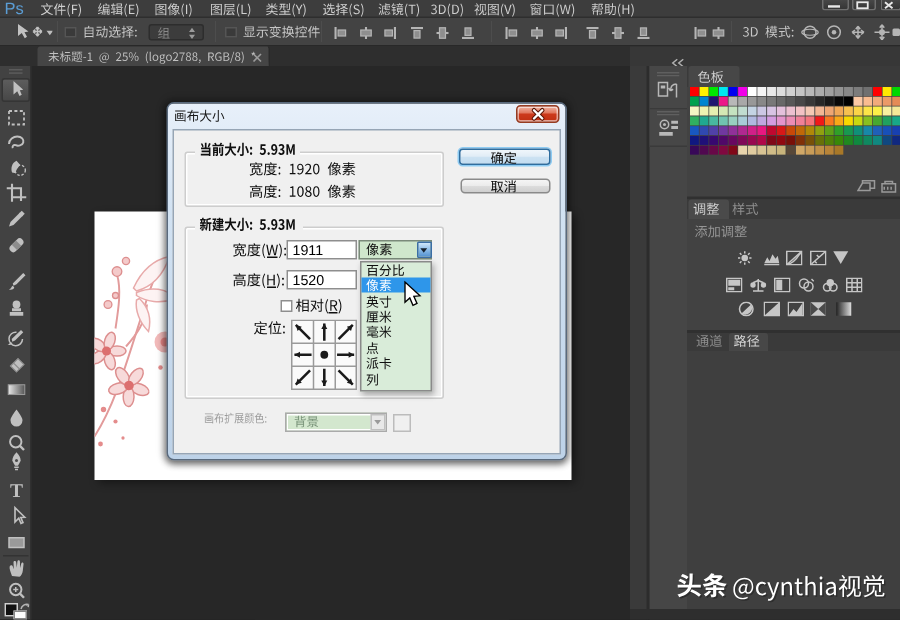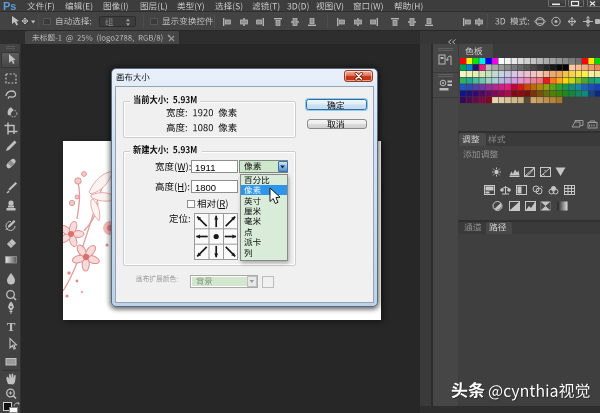--- a/index.html
+++ b/index.html
@@ -3,21 +3,21 @@
 html,body{margin:0;padding:0}
 body{width:600px;height:413px;position:relative;overflow:hidden;
  font-family:"Liberation Sans",sans-serif;background:#272727}
 *{box-sizing:border-box}
 .abs{position:absolute}
 </style></head><body>
 <div style="position:absolute;left:0px;top:0px;width:600px;height:12px;background:#3d3d3d;border-bottom:1px solid #2e2e2e"></div>
 <div style="position:absolute;left:0px;top:12px;width:600px;height:19px;background:#434343;border-bottom:1px solid #282828"></div>
 <div style="position:absolute;left:0px;top:31px;width:600px;height:13px;background:#2e2e2e"></div>
 <div style="position:absolute;left:420px;top:31px;width:180px;height:13px;background:#373737"></div>
-<div class="abs" style="left:3px;top:0px;font-family:'Liberation Sans',sans-serif;font-weight:bold;font-size:11px;color:#5b9dd4;letter-spacing:0px">Ps</div>
+<div class="abs" style="left:3px;top:0px;font-family:'Liberation Sans',sans-serif;font-weight:normal;font-size:11px;color:#5b9dd4;letter-spacing:0px">Ps</div>
 <svg style="position:absolute;left:27.0px;top:2.0px;overflow:visible" width="27.8" height="9.5">
     <path d="M3.6 0.3C3.9 0.7 4.2 1.3 4.3 1.7L5.0 1.4C4.9 1.1 4.6 0.5 4.3 0.1ZM0.4 1.7V2.3H1.8C2.3 3.6 3.0 4.8 3.8 5.7C2.9 6.5 1.7 7.1 0.3 7.5C0.4 7.6 0.6 7.9 0.7 8.1C2.1 7.6 3.3 7.0 4.3 6.1C5.3 7.0 6.5 7.6 7.9 8.0C8.0 7.8 8.2 7.6 8.3 7.4C6.9 7.1 5.8 6.5 4.8 5.7C5.7 4.8 6.3 3.7 6.8 2.3H8.2V1.7ZM4.3 5.2C3.5 4.4 2.9 3.4 2.4 2.3H6.1C5.7 3.5 5.1 4.4 4.3 5.2Z M11.3 4.5V5.1H13.8V8.1H14.4V5.1H16.8V4.5H14.4V2.6H16.4V1.9H14.4V0.3H13.8V1.9H12.6C12.8 1.5 12.8 1.1 12.9 0.7L12.3 0.6C12.1 1.7 11.8 2.8 11.3 3.6C11.4 3.6 11.7 3.8 11.8 3.9C12.0 3.5 12.3 3.1 12.4 2.6H13.8V4.5ZM10.9 0.2C10.4 1.5 9.7 2.8 8.9 3.6C9.0 3.8 9.2 4.1 9.2 4.3C9.5 4.0 9.8 3.6 10.0 3.3V8.1H10.7V2.3C11.0 1.7 11.3 1.0 11.5 0.4Z M19.3 9.1 19.7 8.9C19.0 7.6 18.6 6.2 18.6 4.7C18.6 3.3 19.0 1.8 19.7 0.6L19.3 0.4C18.5 1.7 18.0 3.0 18.0 4.7C18.0 6.4 18.5 7.8 19.3 9.1Z M21.0 7.4H21.8V4.6H24.2V3.9H21.8V1.8H24.6V1.1H21.0Z M25.7 9.1C26.5 7.8 27.0 6.4 27.0 4.7C27.0 3.0 26.5 1.7 25.7 0.4L25.2 0.6C26.0 1.8 26.3 3.3 26.3 4.7C26.3 6.2 26.0 7.6 25.2 8.9Z" fill="#cfcfcf"></path>
   </svg>
 <svg style="position:absolute;left:65.0px;top:2.0px;overflow:visible" width="28.1" height="9.5">
     <path d="M0.3 6.9 0.5 7.5C1.2 7.2 2.1 6.9 3.0 6.5L2.9 6.0C1.9 6.4 1.0 6.7 0.3 6.9ZM0.5 3.8C0.6 3.7 0.8 3.7 1.8 3.5C1.4 4.1 1.1 4.5 1.0 4.7C0.7 5.0 0.6 5.2 0.4 5.3C0.5 5.4 0.6 5.7 0.6 5.8C0.7 5.7 1.0 5.6 2.9 5.2C2.9 5.1 2.9 4.8 2.9 4.7L1.4 5.0C2.0 4.2 2.6 3.2 3.1 2.3L2.6 2.0C2.5 2.3 2.3 2.6 2.1 2.9L1.1 3.1C1.6 2.3 2.1 1.3 2.5 0.4L1.8 0.2C1.5 1.2 1.0 2.3 0.8 2.6C0.6 2.9 0.5 3.1 0.3 3.2C0.4 3.3 0.5 3.6 0.5 3.8ZM5.4 4.4V5.7H4.7V4.4ZM5.8 4.4H6.4V5.7H5.8ZM4.1 3.9V8.0H4.7V6.2H5.4V7.8H5.8V6.2H6.4V7.8H6.9V6.2H7.5V7.5C7.5 7.5 7.5 7.5 7.4 7.5C7.3 7.5 7.2 7.5 7.0 7.5C7.1 7.7 7.1 7.9 7.1 8.0C7.5 8.0 7.7 8.0 7.8 7.9C8.0 7.8 8.0 7.7 8.0 7.5V3.8L7.5 3.9ZM6.9 4.4H7.5V5.7H6.9ZM5.2 0.3C5.3 0.5 5.5 0.8 5.6 1.1H3.6V3.0C3.6 4.3 3.5 6.2 2.7 7.6C2.8 7.6 3.1 7.8 3.2 7.9C4.0 6.5 4.1 4.5 4.2 3.1H7.9V1.1H6.3C6.2 0.8 6.0 0.4 5.8 0.1ZM4.2 1.7H7.3V2.6H4.2Z M13.3 0.9H15.6V1.8H13.3ZM12.7 0.4V2.3H16.3V0.4ZM9.3 4.5C9.4 4.5 9.6 4.4 9.9 4.4H10.7V5.7L8.9 6.0L9.1 6.6L10.7 6.3V8.0H11.3V6.1L12.3 5.9L12.2 5.4L11.3 5.6V4.4H12.1V3.8H11.3V2.5H10.7V3.8H9.9C10.1 3.2 10.4 2.5 10.6 1.8H12.1V1.2H10.7C10.8 0.9 10.9 0.6 10.9 0.3L10.3 0.2C10.2 0.5 10.2 0.9 10.1 1.2H9.0V1.8H10.0C9.8 2.5 9.6 3.1 9.5 3.3C9.4 3.7 9.2 3.9 9.1 4.0C9.2 4.1 9.3 4.4 9.3 4.5ZM15.6 3.3V4.1H13.4V3.3ZM12.0 6.7 12.1 7.3 15.6 7.1V8.1H16.2V7.0L16.8 6.9L16.9 6.4L16.2 6.5V3.3H16.8V2.8H12.2V3.3H12.8V6.7ZM15.6 4.6V5.3H13.4V4.6ZM15.6 5.8V6.5L13.4 6.7V5.8Z M19.3 9.1 19.7 8.9C19.0 7.6 18.6 6.2 18.6 4.7C18.6 3.3 19.0 1.8 19.7 0.6L19.3 0.4C18.5 1.7 18.0 3.0 18.0 4.7C18.0 6.4 18.5 7.8 19.3 9.1Z M21.0 7.4H24.7V6.7H21.8V4.4H24.2V3.7H21.8V1.8H24.6V1.1H21.0Z M26.0 9.1C26.8 7.8 27.3 6.4 27.3 4.7C27.3 3.0 26.8 1.7 26.0 0.4L25.5 0.6C26.3 1.8 26.6 3.3 26.6 4.7C26.6 6.2 26.3 7.6 25.5 8.9Z" fill="#cfcfcf"></path>
   </svg>
 <svg style="position:absolute;left:103.0px;top:2.0px;overflow:visible" width="25.5" height="9.5">
     <path d="M3.2 5.0C3.9 5.1 4.8 5.4 5.3 5.7L5.5 5.2C5.1 5.0 4.2 4.7 3.5 4.6ZM2.4 6.1C3.6 6.2 5.0 6.6 5.9 6.9L6.1 6.4C5.3 6.1 3.8 5.8 2.7 5.7ZM0.7 0.6V8.1H1.3V7.7H7.2V8.1H7.9V0.6ZM1.3 7.1V1.1H7.2V7.1ZM3.6 1.3C3.1 2.0 2.4 2.7 1.7 3.1C1.8 3.2 2.0 3.4 2.1 3.5C2.4 3.3 2.6 3.1 2.9 2.9C3.2 3.2 3.5 3.4 3.8 3.7C3.1 4.0 2.3 4.3 1.5 4.4C1.6 4.5 1.7 4.8 1.8 4.9C2.6 4.7 3.6 4.4 4.4 4.0C5.1 4.4 5.9 4.7 6.7 4.9C6.8 4.7 7.0 4.5 7.1 4.4C6.3 4.2 5.6 4.0 4.9 3.7C5.5 3.3 6.1 2.8 6.4 2.2L6.1 2.0L6.0 2.0H3.7C3.9 1.8 4.0 1.7 4.1 1.5ZM3.3 2.6 3.3 2.5H5.5C5.2 2.8 4.8 3.1 4.4 3.4C3.9 3.1 3.5 2.9 3.3 2.6Z M12.8 1.3H14.3C14.2 1.5 14.0 1.8 13.8 2.0H12.2C12.4 1.8 12.6 1.5 12.8 1.3ZM12.8 0.2C12.4 0.9 11.7 1.8 10.8 2.5C10.9 2.6 11.1 2.8 11.2 2.9C11.4 2.8 11.5 2.6 11.7 2.5V3.8H13.0C12.6 4.2 12.0 4.6 11.1 4.9C11.2 5.0 11.4 5.1 11.4 5.3C12.2 5.0 12.8 4.7 13.2 4.4C13.3 4.5 13.5 4.6 13.6 4.8C13.0 5.3 11.9 5.8 11.1 6.1C11.2 6.2 11.3 6.4 11.4 6.5C12.2 6.2 13.2 5.7 13.8 5.2C13.9 5.3 13.9 5.5 14.0 5.6C13.3 6.3 12.1 7.0 11.0 7.3C11.1 7.4 11.3 7.6 11.4 7.8C12.3 7.5 13.4 6.9 14.1 6.2C14.2 6.7 14.1 7.2 13.9 7.4C13.8 7.5 13.7 7.5 13.5 7.5C13.3 7.5 13.1 7.5 12.9 7.5C13.0 7.7 13.1 7.9 13.1 8.1C13.3 8.1 13.5 8.1 13.6 8.1C13.9 8.1 14.1 8.0 14.4 7.8C14.7 7.4 14.9 6.5 14.6 5.6L15.0 5.4C15.3 6.3 15.8 7.2 16.5 7.6C16.6 7.4 16.8 7.2 16.9 7.1C16.3 6.7 15.7 6.0 15.5 5.2C15.8 5.0 16.1 4.8 16.4 4.6L16.0 4.2C15.6 4.5 14.9 4.9 14.4 5.2C14.2 4.8 13.9 4.4 13.6 4.1L13.8 3.8H16.3V2.0H14.5C14.7 1.7 15.0 1.4 15.2 1.0L14.8 0.7L14.7 0.8H13.1L13.4 0.3ZM12.3 2.5H13.8C13.7 2.7 13.7 3.0 13.4 3.4H12.3ZM14.3 2.5H15.7V3.4H14.1C14.2 3.0 14.3 2.7 14.3 2.5ZM10.9 0.2C10.4 1.5 9.6 2.8 8.8 3.6C9.0 3.8 9.2 4.1 9.2 4.3C9.5 4.0 9.7 3.7 10.0 3.3V8.1H10.6V2.3C10.9 1.7 11.2 1.0 11.5 0.4Z M19.3 9.1 19.7 8.9C19.0 7.6 18.6 6.2 18.6 4.7C18.6 3.3 19.0 1.8 19.7 0.6L19.3 0.4C18.5 1.7 18.0 3.0 18.0 4.7C18.0 6.4 18.5 7.8 19.3 9.1Z M21.0 7.4H21.8V1.1H21.0Z M23.5 9.1C24.3 7.8 24.7 6.4 24.7 4.7C24.7 3.0 24.3 1.7 23.5 0.4L23.0 0.6C23.7 1.8 24.1 3.3 24.1 4.7C24.1 6.2 23.7 7.6 23.0 8.9Z" fill="#cfcfcf"></path>
   </svg>
 <svg style="position:absolute;left:140.0px;top:2.0px;overflow:visible" width="27.7" height="9.5">
@@ -629,21 +629,21 @@
   </svg>
 <svg style="position:absolute;left:155.0px;top:161.8px;overflow:visible" width="36.4" height="10.5">
     <path d="M5.0 6.4V7.9C5.0 8.6 5.2 8.8 6.2 8.8C6.4 8.8 7.7 8.8 8.0 8.8C8.8 8.8 9.0 8.5 9.1 7.0C8.9 7.0 8.6 6.9 8.5 6.8C8.4 8.0 8.4 8.2 7.9 8.2C7.6 8.2 6.5 8.2 6.3 8.2C5.8 8.2 5.7 8.1 5.7 7.9V6.4ZM4.2 5.2V5.9C4.2 6.7 3.9 7.7 0.4 8.5C0.6 8.6 0.8 8.9 0.9 9.1C4.5 8.2 4.9 6.9 4.9 5.9V5.2ZM1.9 4.2V7.2H2.6V4.8H6.8V7.2H7.6V4.2ZM4.1 0.3C4.2 0.5 4.4 0.8 4.5 1.0H0.7V2.8H1.4V1.7H8.1V2.8H8.8V1.0H5.3C5.2 0.8 5.0 0.4 4.8 0.1ZM5.7 2.0V2.6H3.8V2.0H3.1V2.6H1.7V3.2H3.1V3.9H3.8V3.2H5.7V3.9H6.4V3.2H7.9V2.6H6.4V2.0Z M13.2 2.1V2.9H11.6V3.5H13.2V5.0H16.9V3.5H18.4V2.9H16.9V2.1H16.2V2.9H13.9V2.1ZM16.2 3.5V4.5H13.9V3.5ZM16.7 6.2C16.3 6.7 15.7 7.1 15.0 7.4C14.3 7.1 13.8 6.7 13.4 6.2ZM11.8 5.7V6.2H13.0L12.7 6.4C13.1 6.9 13.6 7.4 14.2 7.7C13.3 8.0 12.3 8.2 11.3 8.3C11.4 8.4 11.6 8.7 11.6 8.9C12.8 8.7 14.0 8.5 15.0 8.1C15.9 8.5 17.0 8.8 18.2 8.9C18.3 8.7 18.5 8.5 18.6 8.3C17.6 8.2 16.6 8.0 15.8 7.7C16.6 7.3 17.3 6.7 17.7 5.9L17.3 5.6L17.2 5.7ZM14.0 0.3C14.1 0.6 14.3 0.9 14.4 1.1H10.7V3.7C10.7 5.1 10.6 7.2 9.9 8.6C10.0 8.7 10.3 8.8 10.5 8.9C11.3 7.4 11.4 5.2 11.4 3.7V1.8H18.5V1.1H15.2C15.1 0.8 14.9 0.4 14.7 0.1Z M21.3 10.0 21.8 9.8C21.0 8.4 20.6 6.8 20.6 5.2C20.6 3.6 21.0 2.0 21.8 0.6L21.3 0.4C20.4 1.8 19.9 3.4 19.9 5.2C19.9 7.1 20.4 8.6 21.3 10.0Z M23.9 8.2H25.0L26.0 4.0C26.1 3.4 26.3 2.9 26.4 2.4H26.4C26.5 2.9 26.6 3.4 26.7 4.0L27.8 8.2H28.9L30.3 1.2H29.5L28.7 5.0C28.6 5.7 28.5 6.5 28.3 7.3H28.3C28.1 6.5 27.9 5.7 27.8 5.0L26.8 1.2H26.0L25.0 5.0C24.9 5.7 24.7 6.5 24.5 7.3H24.5C24.4 6.5 24.2 5.7 24.1 5.0L23.4 1.2H22.5Z M31.5 10.0C32.4 8.6 32.9 7.1 32.9 5.2C32.9 3.4 32.4 1.8 31.5 0.4L31.0 0.6C31.8 2.0 32.2 3.6 32.2 5.2C32.2 6.8 31.8 8.4 31.0 9.8Z M35.1 4.5C35.4 4.5 35.7 4.2 35.7 3.8C35.7 3.4 35.4 3.1 35.1 3.1C34.7 3.1 34.5 3.4 34.5 3.8C34.5 4.2 34.7 4.5 35.1 4.5ZM35.1 8.3C35.4 8.3 35.7 8.0 35.7 7.6C35.7 7.2 35.4 7.0 35.1 7.0C34.7 7.0 34.5 7.2 34.5 7.6C34.5 8.0 34.7 8.3 35.1 8.3Z" fill="#101010"></path>
   </svg>
 <div style="position:absolute;left:190.5px;top:160px;width:47px;height:13px;background:#fff;border:1px solid #8e8e8e"></div>
 <div class="abs" style="left:195px;top:161.6px;font-size:9.5px;color:#000;font-family:'Liberation Sans'">1911</div>
 <svg style="position:absolute;left:155.0px;top:181.8px;overflow:visible" width="35.0" height="10.5">
     <path d="M2.7 2.9H6.8V3.7H2.7ZM2.0 2.3V4.2H7.6V2.3ZM4.2 0.3 4.5 1.2H0.6V1.8H8.9V1.2H5.3C5.1 0.9 5.0 0.5 4.9 0.2ZM0.9 4.8V8.9H1.6V5.4H7.9V8.2C7.9 8.3 7.8 8.3 7.7 8.3C7.6 8.3 7.2 8.3 6.8 8.3C6.8 8.5 6.9 8.7 7.0 8.9C7.6 8.9 8.0 8.9 8.3 8.8C8.5 8.7 8.6 8.5 8.6 8.2V4.8ZM2.7 5.9V8.4H3.3V7.9H6.7V5.9ZM3.3 6.5H6.1V7.4H3.3Z M13.2 2.1V2.9H11.6V3.5H13.2V5.0H16.9V3.5H18.4V2.9H16.9V2.1H16.2V2.9H13.9V2.1ZM16.2 3.5V4.5H13.9V3.5ZM16.7 6.2C16.3 6.7 15.7 7.1 15.0 7.4C14.3 7.1 13.8 6.7 13.4 6.2ZM11.8 5.7V6.2H13.0L12.7 6.4C13.1 6.9 13.6 7.4 14.2 7.7C13.3 8.0 12.3 8.2 11.3 8.3C11.4 8.4 11.6 8.7 11.6 8.9C12.8 8.7 14.0 8.5 15.0 8.1C15.9 8.5 17.0 8.8 18.2 8.9C18.3 8.7 18.5 8.5 18.6 8.3C17.6 8.2 16.6 8.0 15.8 7.7C16.6 7.3 17.3 6.7 17.7 5.9L17.3 5.6L17.2 5.7ZM14.0 0.3C14.1 0.6 14.3 0.9 14.4 1.1H10.7V3.7C10.7 5.1 10.6 7.2 9.9 8.6C10.0 8.7 10.3 8.8 10.5 8.9C11.3 7.4 11.4 5.2 11.4 3.7V1.8H18.5V1.1H15.2C15.1 0.8 14.9 0.4 14.7 0.1Z M21.3 10.0 21.8 9.8C21.0 8.4 20.6 6.8 20.6 5.2C20.6 3.6 21.0 2.0 21.8 0.6L21.3 0.4C20.4 1.8 19.9 3.4 19.9 5.2C19.9 7.1 20.4 8.6 21.3 10.0Z M23.2 8.2H24.0V4.9H27.3V8.2H28.2V1.2H27.3V4.1H24.0V1.2H23.2Z M30.1 10.0C30.9 8.6 31.5 7.1 31.5 5.2C31.5 3.4 30.9 1.8 30.1 0.4L29.5 0.6C30.3 2.0 30.8 3.6 30.8 5.2C30.8 6.8 30.3 8.4 29.5 9.8Z M33.7 4.5C34.0 4.5 34.3 4.2 34.3 3.8C34.3 3.4 34.0 3.1 33.7 3.1C33.3 3.1 33.0 3.4 33.0 3.8C33.0 4.2 33.3 4.5 33.7 4.5ZM33.7 8.3C34.0 8.3 34.3 8.0 34.3 7.6C34.3 7.2 34.0 7.0 33.7 7.0C33.3 7.0 33.0 7.2 33.0 7.6C33.0 8.0 33.3 8.3 33.7 8.3Z" fill="#101010"></path>
   </svg>
 <div style="position:absolute;left:190.5px;top:180px;width:47px;height:13px;background:#fff;border:1px solid #8e8e8e"></div>
-<div class="abs" style="left:195px;top:181.6px;font-size:9.5px;color:#000;font-family:'Liberation Sans'">1800</div>
+<div class="abs" style="left:195px;top:181.6px;font-size:9.5px;color:#000;font-family:'Liberation Sans'">1520</div>
 <div style="position:absolute;left:239px;top:159.5px;width:49px;height:13.5px;background:#cfe7cc;border:1px solid #7a8a7a"></div>
 <svg style="position:absolute;left:244.0px;top:162.2px;overflow:visible" width="17.6" height="9.7">
     <path d="M4.3 1.3H5.9C5.7 1.6 5.5 1.8 5.3 2.0H3.7C3.9 1.8 4.1 1.6 4.3 1.3ZM4.3 0.2C3.9 0.9 3.2 1.9 2.3 2.5C2.4 2.6 2.6 2.8 2.7 3.0C2.9 2.8 3.0 2.7 3.2 2.6V3.9H4.5C4.1 4.3 3.5 4.7 2.5 5.0C2.7 5.1 2.8 5.3 2.9 5.4C3.7 5.1 4.3 4.8 4.7 4.5C4.8 4.6 5.0 4.8 5.1 4.9C4.5 5.4 3.4 6.0 2.5 6.2C2.6 6.3 2.8 6.5 2.9 6.7C3.7 6.4 4.7 5.8 5.3 5.3C5.4 5.4 5.5 5.6 5.5 5.8C4.8 6.5 3.5 7.2 2.4 7.5C2.6 7.6 2.7 7.8 2.8 8.0C3.8 7.6 4.9 7.0 5.6 6.3C5.7 6.9 5.6 7.4 5.4 7.5C5.3 7.7 5.2 7.7 5.0 7.7C4.9 7.7 4.7 7.7 4.4 7.7C4.5 7.8 4.6 8.1 4.6 8.2C4.8 8.3 5.0 8.3 5.1 8.3C5.4 8.3 5.7 8.2 5.9 8.0C6.3 7.6 6.4 6.7 6.1 5.7L6.5 5.5C6.9 6.5 7.4 7.3 8.1 7.8C8.2 7.6 8.4 7.4 8.5 7.3C7.9 6.9 7.3 6.1 7.0 5.3C7.4 5.1 7.7 4.9 8.0 4.7L7.6 4.3C7.1 4.6 6.5 5.0 5.9 5.3C5.7 4.9 5.5 4.5 5.1 4.2L5.3 3.9H7.9V2.0H6.0C6.3 1.7 6.5 1.4 6.7 1.0L6.3 0.8L6.2 0.8H4.6L4.9 0.3ZM3.7 2.5H5.3C5.3 2.8 5.2 3.1 5.0 3.4H3.7ZM5.9 2.5H7.3V3.4H5.6C5.8 3.1 5.8 2.8 5.9 2.5ZM2.3 0.2C1.8 1.5 1.1 2.9 0.3 3.7C0.4 3.9 0.6 4.2 0.6 4.4C0.9 4.1 1.2 3.8 1.4 3.4V8.2H2.0V2.4C2.4 1.8 2.7 1.1 2.9 0.4Z M14.4 6.8C15.1 7.2 16.1 7.8 16.5 8.1L17.1 7.7C16.6 7.3 15.6 6.8 14.9 6.5ZM11.4 6.4C10.9 6.9 10.0 7.4 9.2 7.7C9.4 7.8 9.6 8.0 9.7 8.1C10.5 7.8 11.4 7.3 12.0 6.7ZM10.5 5.0C10.7 4.9 10.9 4.9 12.7 4.8C11.9 5.1 11.2 5.4 10.9 5.5C10.3 5.7 10.0 5.8 9.7 5.8C9.7 6.0 9.8 6.3 9.8 6.4C10.1 6.3 10.4 6.3 13.0 6.1V7.5C13.0 7.6 13.0 7.6 12.8 7.6C12.7 7.6 12.2 7.6 11.7 7.6C11.8 7.8 11.9 8.1 11.9 8.2C12.6 8.2 13.0 8.2 13.3 8.1C13.6 8.0 13.7 7.9 13.7 7.5V6.1L15.8 6.0C16.1 6.2 16.3 6.4 16.4 6.5L16.9 6.2C16.6 5.8 15.8 5.2 15.2 4.8L14.7 5.1C14.9 5.2 15.1 5.4 15.3 5.5L11.7 5.7C12.9 5.3 14.1 4.8 15.3 4.2L14.9 3.7C14.5 3.9 14.2 4.1 13.8 4.3L11.8 4.4C12.2 4.2 12.7 3.9 13.2 3.7L12.9 3.5H17.2V3.0H13.5V2.4H16.2V1.9H13.5V1.3H16.7V0.8H13.5V0.2H12.9V0.8H9.7V1.3H12.9V1.9H10.2V2.4H12.9V3.0H9.3V3.5H12.4C11.8 3.9 11.1 4.2 10.9 4.2C10.7 4.3 10.5 4.4 10.3 4.4C10.4 4.6 10.5 4.9 10.5 5.0Z" fill="#101010"></path>
   </svg>
 <div style="position:absolute;left:277.5px;top:160.5px;width:10px;height:11.5px;background:linear-gradient(#cfe6f8,#8cbce8 50%,#5493cf);border:1px solid #3b6ea5;border-radius:1px"></div>
 <svg class="abs" style="left:277.5px;top:160.5px" width="10" height="11.5">
     <path d="M2.2 4.5 l2.3 3 l2.3 -3 z" fill="#16222e"></path>
   </svg>
 <div style="position:absolute;left:177.5px;top:170.6px;width:7px;height:1px;background:#101010"></div>
 <div style="position:absolute;left:177.5px;top:190.6px;width:6.6px;height:1px;background:#101010"></div>

